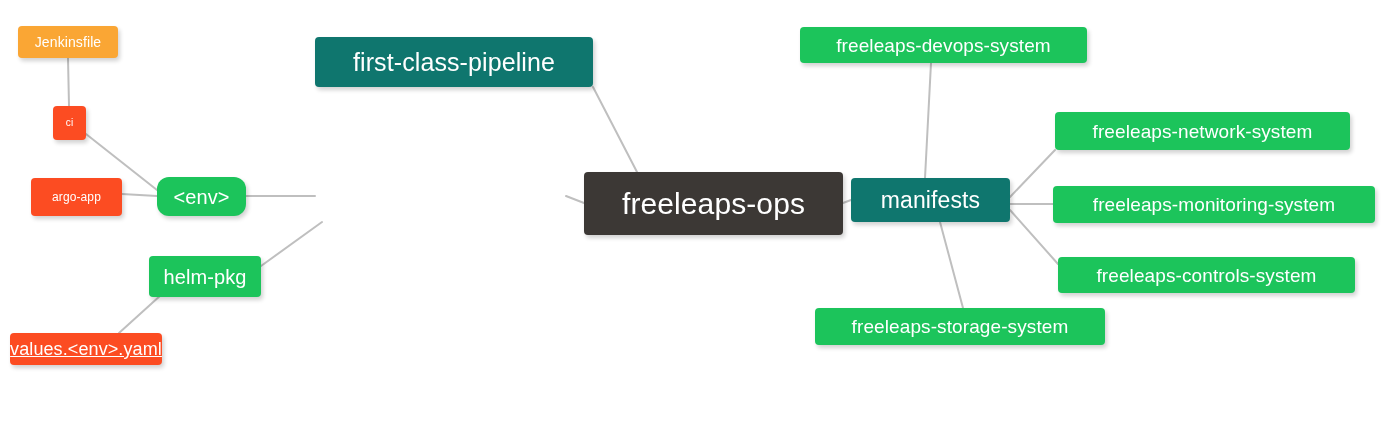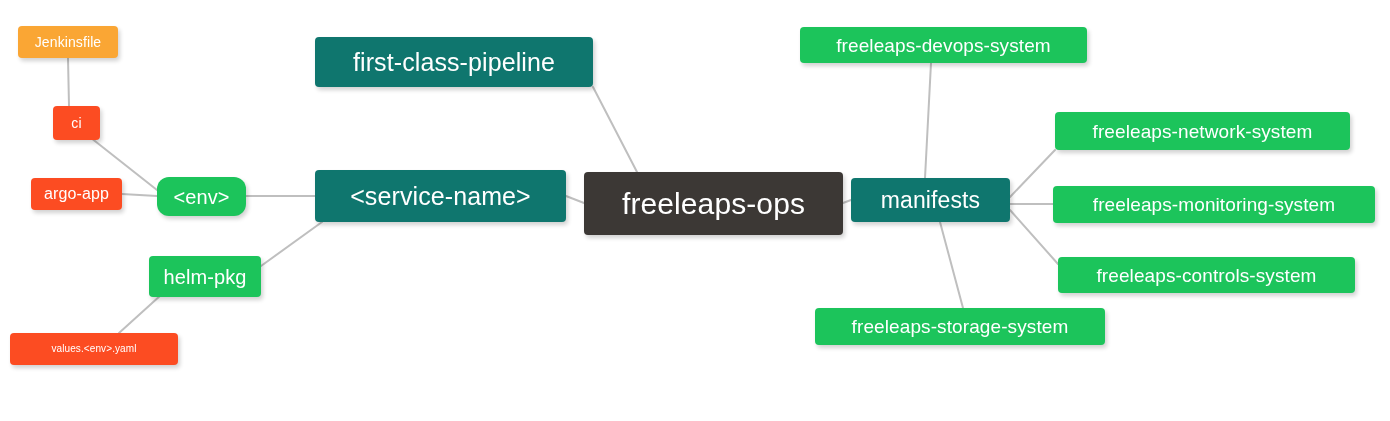--- a/index.html
+++ b/index.html
@@ -64,53 +64,50 @@
       <path d="M 1010 197 L 1055 150" stroke="#bfbfbf" stroke-width="2" fill="none" stroke-linecap="round"></path>
       <path d="M 1010 204 L 1053 204" stroke="#bfbfbf" stroke-width="2" fill="none" stroke-linecap="round"></path>
       <path d="M 1010 210 L 1058 264" stroke="#bfbfbf" stroke-width="2" fill="none" stroke-linecap="round"></path>
       <path d="M 940 222 L 963 308" stroke="#bfbfbf" stroke-width="2" fill="none" stroke-linecap="round"></path>
     </svg>
 
   <div class="node n-root" style="left: 584px; top: 172px; width: 259px; height: 63px; font-size: 30px;">
     <span>freeleaps-ops</span>
   </div>
 
-  <div class="node n-blue" style="left: 315px; top: 170px; width: 251px; height: 52px; font-size: 25px;">
-    <span>&lt;service-name&gt;</span>
-  </div>
 
   <div class="node n-blue" style="left: 315px; top: 37px; width: 278px; height: 50px; font-size: 25px;">
     <span>first-class-pipeline</span>
   </div>
 
   <div class="node n-blue" style="left: 851px; top: 178px; width: 159px; height: 44px; font-size: 23px;">
     <span>manifests</span>
   </div>
 
   <div class="node n-green" style="left: 157px; top: 177px; width: 89px; height: 39px; font-size: 20px; border-radius: 12px;">
     <span>&lt;env&gt;</span>
   </div>
 
   <div class="node n-green" style="left: 149px; top: 256px; width: 112px; height: 41px; font-size: 20px;">
     <span>helm-pkg</span>
   </div>
 
-  <div class="node n-red" style="left: 53px; top: 106px; width: 47px; height: 34px; font-size: 14px;">
+  <div class="node n-red" style="left: 53px; top: 106px; width: 33px; height: 34px; font-size: 10px;">
     <span>ci</span>
   </div>
 
-  <div class="node n-red" style="left: 31px; top: 178px; width: 91px; height: 32px; font-size: 16px;">
+  <div class="node n-red" style="left: 31px; top: 178px; width: 91px; height: 38px; font-size: 12px;">
     <span>argo-app</span>
   </div>
 
   <div class="node n-orange" style="left: 18px; top: 26px; width: 100px; height: 32px; font-size: 14px;">
     <span>Jenkinsfile</span>
   </div>
 
-  <div class="node n-red" style="left: 10px; top: 333px; width: 168px; height: 32px; font-size: 10px;">
+  <div class="node n-red" style="left: 10px; top: 333px; width: 152px; height: 32px; font-size: 18px; text-decoration: underline;">
     <span>values.&lt;env&gt;.yaml</span>
   </div>
 
   <div class="node n-green" style="left: 800px; top: 27px; width: 287px; height: 36px; font-size: 19px;">
     <span>freeleaps-devops-system</span>
   </div>
 
   <div class="node n-green" style="left: 1055px; top: 112px; width: 295px; height: 38px; font-size: 19px;">
     <span>freeleaps-network-system</span>
   </div>

